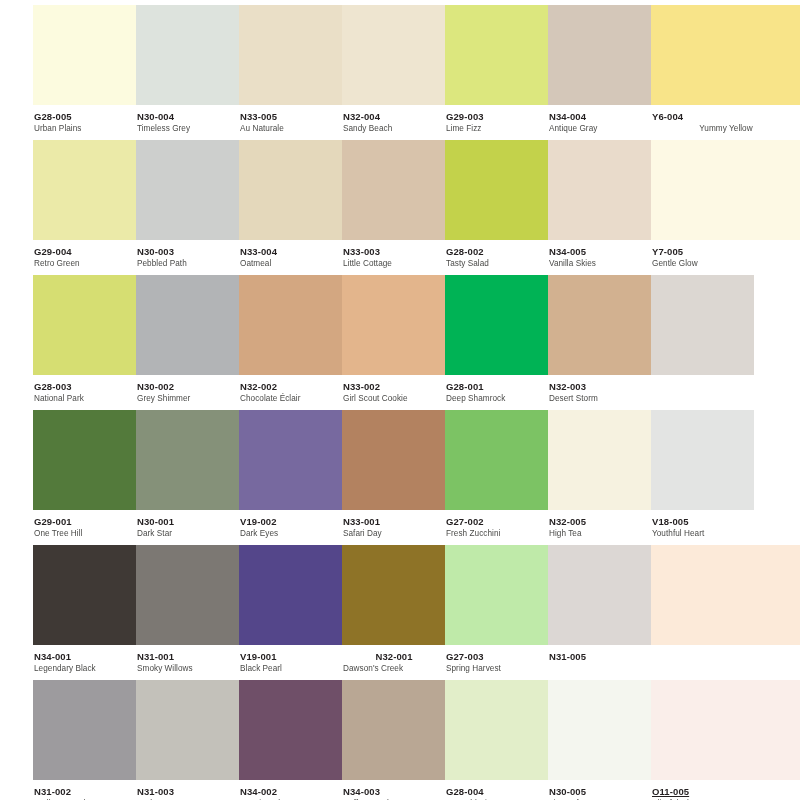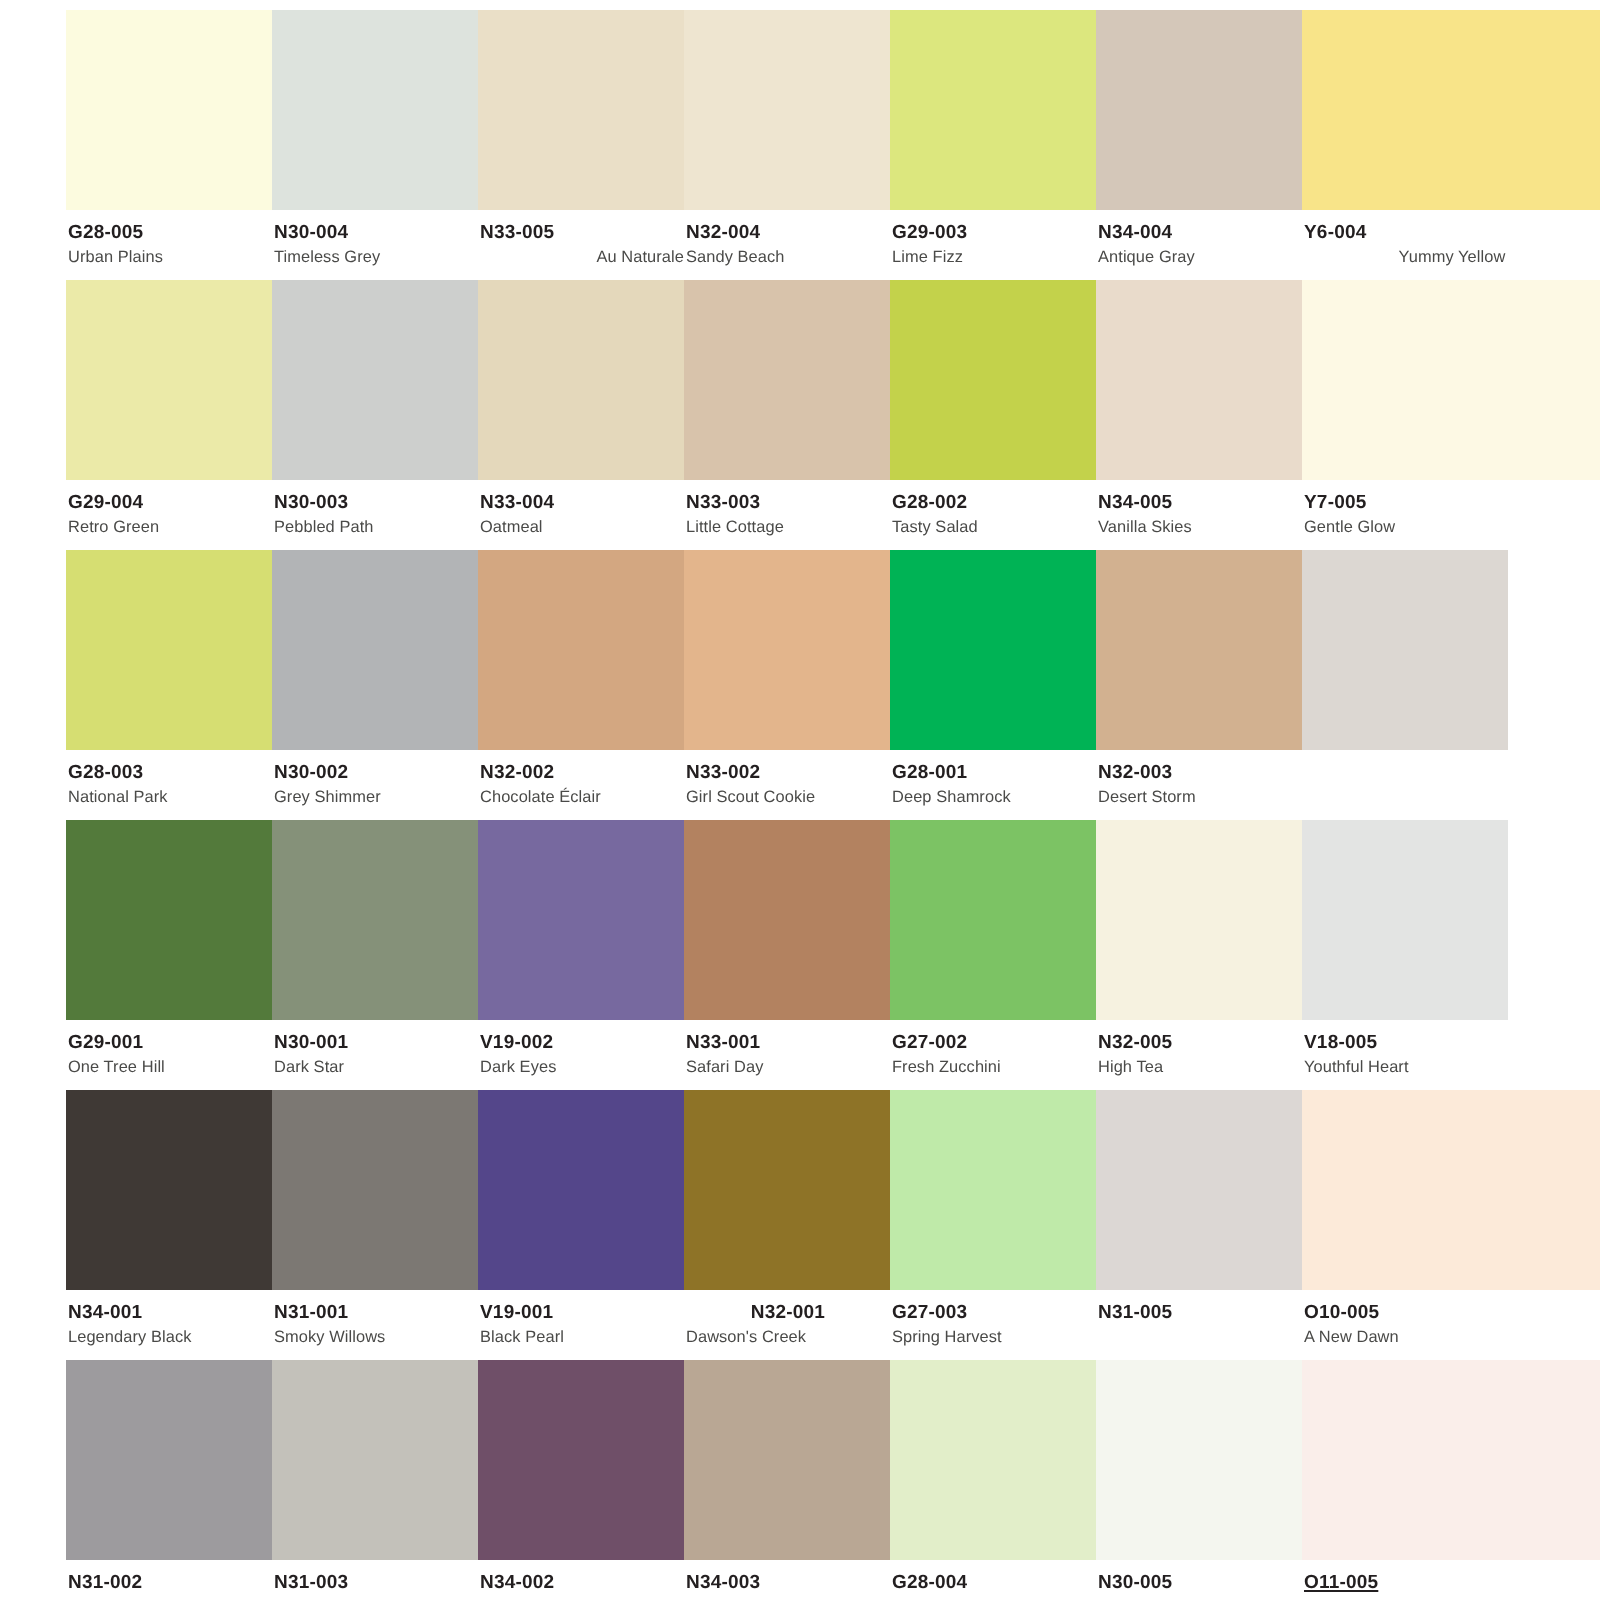--- a/index.html
+++ b/index.html
@@ -84,21 +84,21 @@
         <div class="swatch-color" title="Timeless Grey" style="background: rgb(221, 227, 221);"></div>
         <div class="swatch-meta">
           <span class="swatch-code" style="color: rgb(35, 31, 32);">N30-004</span>
           <span class="swatch-name" style="color: rgb(74, 74, 72);">Timeless Grey</span>
         </div>
       </div>
       <div class="swatch-cell" style="left: 239px;">
         <div class="swatch-color" title="Au Naturale" style="background: rgb(234, 223, 199);"></div>
         <div class="swatch-meta">
           <span class="swatch-code" style="color: rgb(35, 31, 32);">N33-005</span>
-          <span class="swatch-name" style="color: rgb(74, 74, 72); text-align: right;">Au Naturale</span>
+          <span class="swatch-name" style="color: rgb(74, 74, 72);">Au Naturale</span>
         </div>
       </div>
       <div class="swatch-cell" style="left: 342px;">
         <div class="swatch-color" title="Sandy Beach" style="background: rgb(238, 229, 208);"></div>
         <div class="swatch-meta">
           <span class="swatch-code" style="color: rgb(35, 31, 32);">N32-004</span>
           <span class="swatch-name" style="color: rgb(74, 74, 72);">Sandy Beach</span>
         </div>
       </div>
       <div class="swatch-cell" style="left: 445px;">
@@ -310,24 +310,20 @@
       </div>
       <div class="swatch-cell" style="left: 548px;">
         <div class="swatch-color" title="Rolling Stones" style="background: rgb(220, 215, 212);"></div>
         <div class="swatch-meta">
           <span class="swatch-code" style="color: rgb(35, 31, 32);">N31-005</span>
           <span class="swatch-name" style="color: rgb(74, 74, 72); margin-top: 45px;">Rolling Stones</span>
         </div>
       </div>
       <div class="swatch-cell" style="left: 651px; width: 149px;">
         <div class="swatch-color" title="A New Dawn" style="background: rgb(252, 234, 217);"></div>
-        <div class="swatch-meta">
-          <span class="swatch-code" style="color: rgb(35, 31, 32);">O10-005</span>
-          <span class="swatch-name" style="color: rgb(74, 74, 72);">A New Dawn</span>
-        </div>
       </div>
     </div>
     <div class="swatch-row" style="top: 680px;">
       <div class="swatch-cell" style="left: 33px;">
         <div class="swatch-color" title="Endless Road" style="background: rgb(157, 155, 158);"></div>
         <div class="swatch-meta">
           <span class="swatch-code" style="color: rgb(35, 31, 32);">N31-002</span>
           <span class="swatch-name" style="color: rgb(74, 74, 72);">Endless Road</span>
         </div>
       </div>

